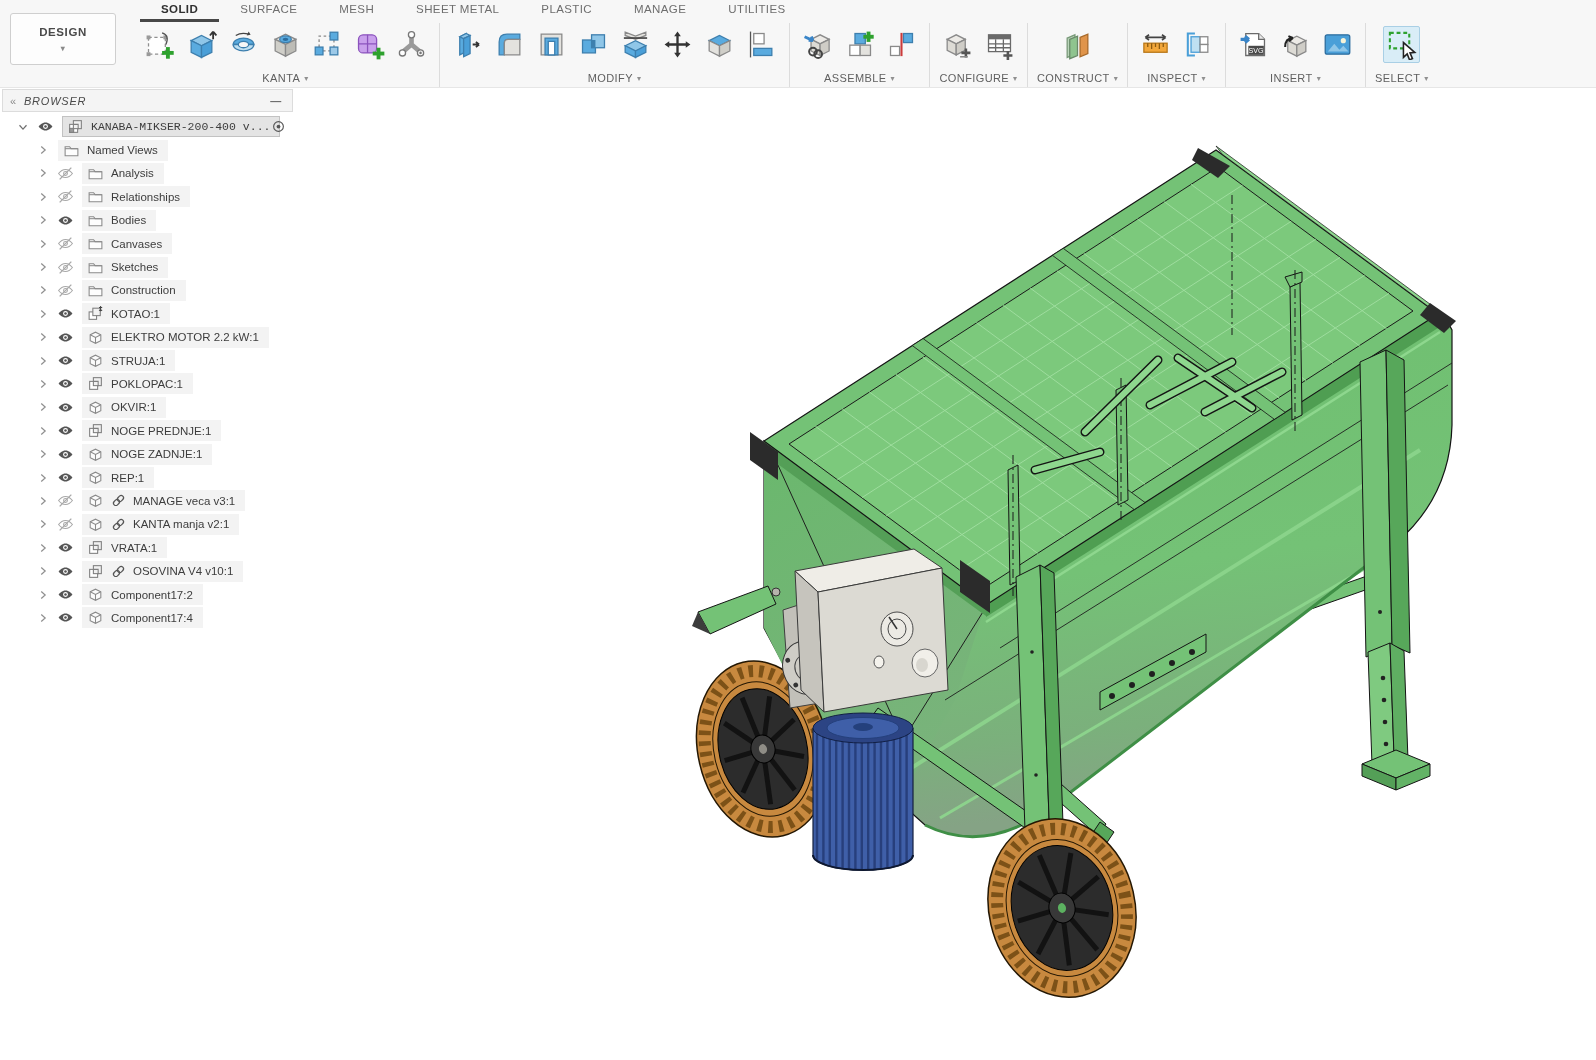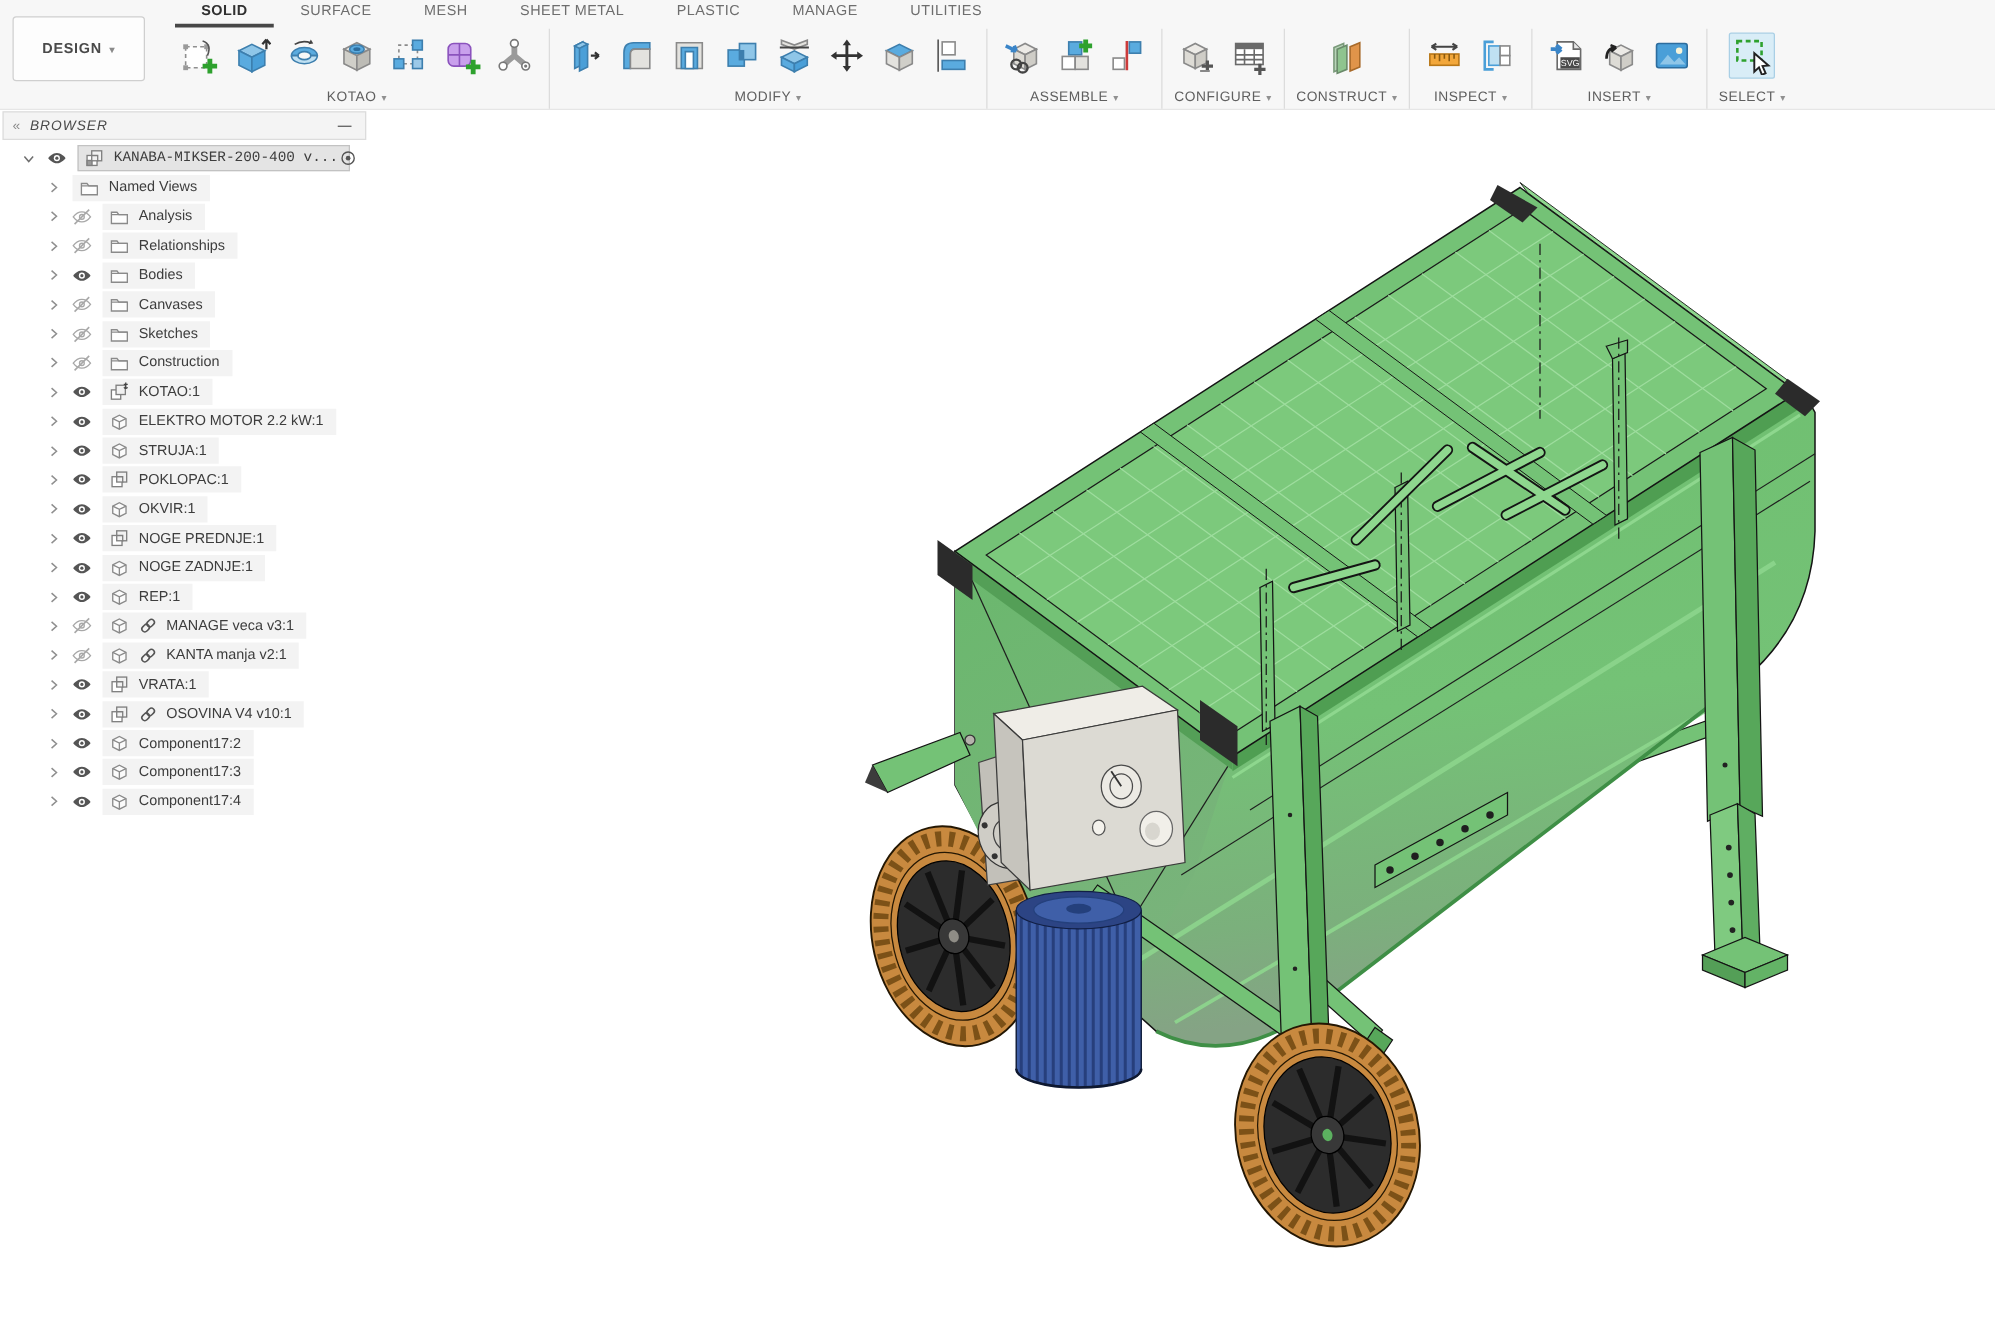--- a/index.html
+++ b/index.html
@@ -15,21 +15,21 @@
 
   
   .toolbar {
     position:absolute; top:0; left:0; right:0; height:88px; z-index:5;
     background:#f7f7f7; border-bottom:1px solid #e6e6e6;
   }
   .design-btn {
     position:absolute; left:10px; top:13px; width:106px; height:52px;
     background:#fdfdfd; border:1px solid #cfcfcf; border-radius:3px;
     display:flex; align-items:center; justify-content:center; gap:6px;
-    font-size:11.5px; font-weight:bold; letter-spacing:.6px; color:#4a4a4a; cursor:pointer;
+    font-size:11.5px; font-weight:bold; letter-spacing:.6px; color:#4a4a4a; cursor:pointer;flex-direction:column;
   }
   .design-btn .caret { font-size:8px; color:#8a8a8a; }
   .ribbon { position:absolute; left:132px; top:0; right:16px; }
   .tabs { display:flex; align-items:flex-end; height:22px; margin-left:8px; }
   .tab {
     padding:0 21px; font-size:11.5px; letter-spacing:.4px; color:#6e6e6e;
     line-height:19px; cursor:pointer; border-bottom:3px solid transparent; white-space:nowrap;
   }
   .tab.active { color:#303030; font-weight:bold; border-bottom:3px solid #474747; }
   .groups { display:flex; align-items:stretch; height:64px; margin-top:1px; }
@@ -393,21 +393,21 @@
               <svg viewBox="0 0 24 24">
                 <path d="M12 12 L12 5 M12 12 L5.5 17.5 M12 12 L18.5 17.5" stroke="#9a9a9a" stroke-width="3.6" fill="none"></path>
                 <circle cx="12" cy="4.5" r="2.4" fill="#fff" stroke="#777"></circle>
                 <circle cx="5" cy="18.5" r="2.4" fill="#fff" stroke="#777"></circle>
                 <circle cx="19" cy="18.5" r="2.4" fill="#fff" stroke="#777"></circle>
                 <circle cx="19" cy="18.5" r="1" fill="#777"></circle>
               </svg>
             </span>
           </div>
           <div class="grp-label">
-            <span>KOTAO</span>
+            <span>KANTA</span>
             <span class="caret">▾</span>
           </div>
         </div>
         <div class="grp">
           <div class="grp-icons">
             <span class="icn">
               <svg viewBox="0 0 24 24">
                 <polygon points="6,6 11,3.5 11,17.5 6,20" fill="#5aabdf" stroke="#3d7fae"></polygon>
                 <polygon points="6,6 11,3.5 14,5 9,7.5" fill="#8fc6e8" stroke="#3d7fae"></polygon>
                 <polygon points="9,7.5 14,5 14,19 9,21.5" fill="#4a9fd8" stroke="#3d7fae"></polygon>
@@ -1151,40 +1151,17 @@
             <circle cx="8" cy="8" r="1.2" fill="#555"></circle>
           </svg>
         </span>
         <span class="pill">
           <span class="ticon">
             <svg viewBox="0 0 16 16">
               <path d="M3 5.5 L8 3 L13 5.5 V11 L8 13.5 L3 11 z" fill="#fbfbfb" stroke="#8a8a8a"></path>
               <path d="M3 5.5 L8 8 L13 5.5 M8 8 V13.5" stroke="#8a8a8a" fill="none"></path>
             </svg>
           </span>
-          <span class="lbl">Component17:3</span>
-        </span>
-      </div>
-      <div class="row">
-        <span class="chev">
-          <svg viewBox="0 0 16 16">
-            <path d="M6 4 L10.5 8 L6 12" stroke="#8f8f8f" fill="none" stroke-width="1.4"></path>
-          </svg>
-        </span>
-        <span class="vis">
-          <svg viewBox="0 0 16 16">
-            <path d="M8 4.2 C4.8 4.2 2.4 6.8 1.5 8 c.9 1.2 3.3 3.8 6.5 3.8 s5.6-2.6 6.5-3.8 C13.6 6.8 11.2 4.2 8 4.2z" fill="#555"></path>
-            <circle cx="8" cy="8" r="2.3" fill="#fff"></circle>
-            <circle cx="8" cy="8" r="1.2" fill="#555"></circle>
-          </svg>
-        </span>
-        <span class="pill">
-          <span class="ticon">
-            <svg viewBox="0 0 16 16">
-              <path d="M3 5.5 L8 3 L13 5.5 V11 L8 13.5 L3 11 z" fill="#fbfbfb" stroke="#8a8a8a"></path>
-              <path d="M3 5.5 L8 8 L13 5.5 M8 8 V13.5" stroke="#8a8a8a" fill="none"></path>
-            </svg>
-          </span>
           <span class="lbl">Component17:4</span>
         </span>
       </div>
     </div>
 </div>
 
 </body></html>

